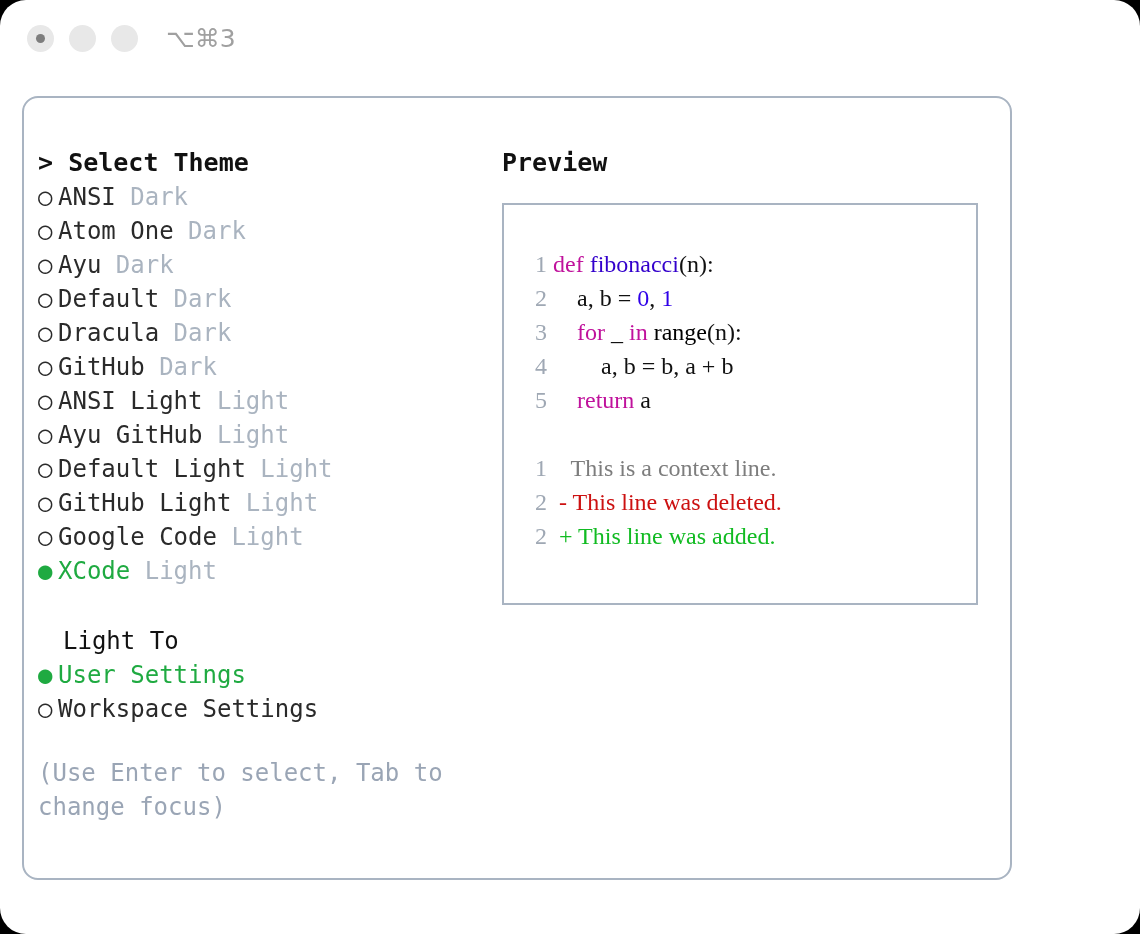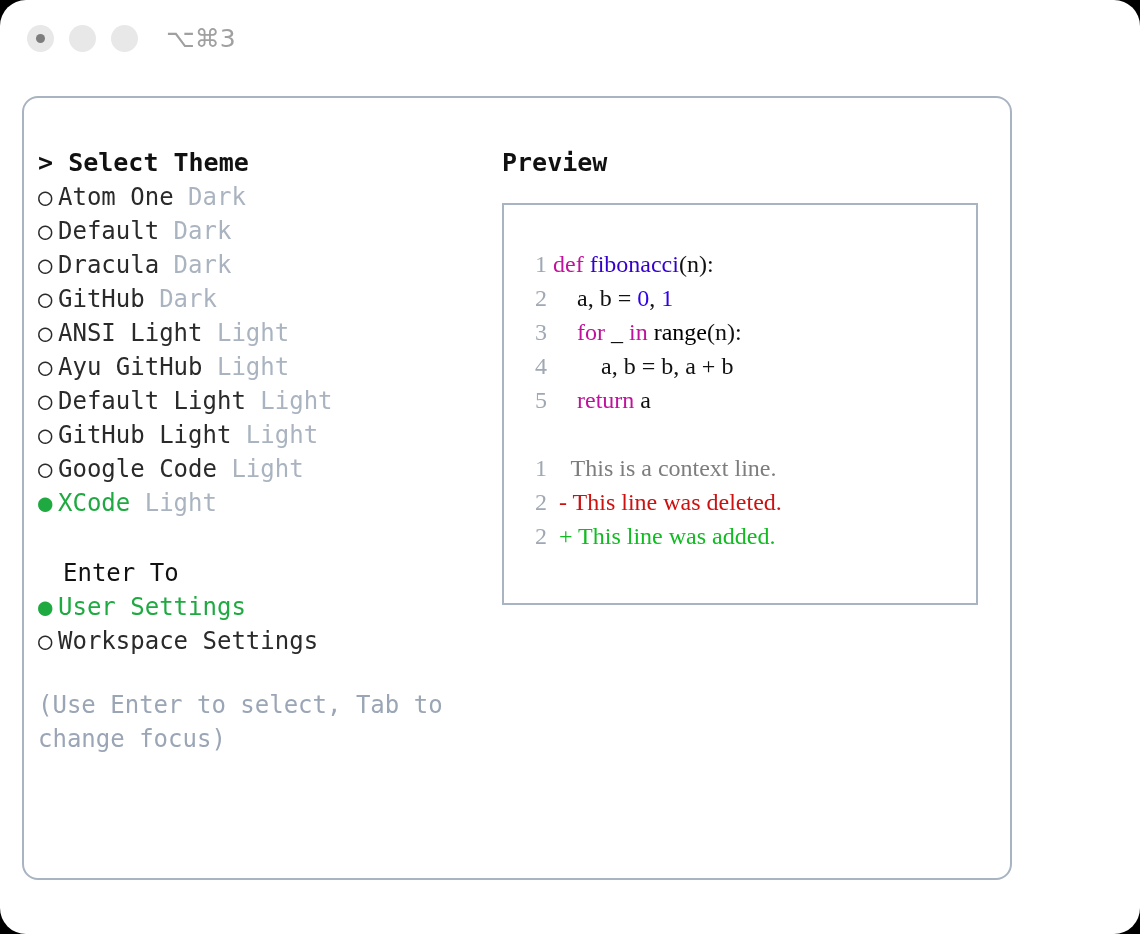--- a/index.html
+++ b/index.html
@@ -193,33 +193,35 @@
     <div class="shortcut">⌥⌘3</div>
   </div>
 
   <div class="panel">
 
     <div class="left-col">
 
       <div class="list-header"><span class="caret">&gt;</span> <span>Select Theme</span></div>
 
       <div id="theme-rows">
+          <div class="theme-row"><span class="bullet">○</span><span class="name">ANSI</span><span class="tag"> Dark</span></div>
           <div class="theme-row"><span class="bullet">○</span><span class="name">Atom One</span><span class="tag"> Dark</span></div>
+          <div class="theme-row"><span class="bullet">○</span><span class="name">Ayu</span><span class="tag"> Dark</span></div>
           <div class="theme-row"><span class="bullet">○</span><span class="name">Default</span><span class="tag"> Dark</span></div>
           <div class="theme-row"><span class="bullet">○</span><span class="name">Dracula</span><span class="tag"> Dark</span></div>
           <div class="theme-row"><span class="bullet">○</span><span class="name">GitHub</span><span class="tag"> Dark</span></div>
           <div class="theme-row"><span class="bullet">○</span><span class="name">ANSI Light</span><span class="tag"> Light</span></div>
           <div class="theme-row"><span class="bullet">○</span><span class="name">Ayu GitHub</span><span class="tag"> Light</span></div>
           <div class="theme-row"><span class="bullet">○</span><span class="name">Default Light</span><span class="tag"> Light</span></div>
           <div class="theme-row"><span class="bullet">○</span><span class="name">GitHub Light</span><span class="tag"> Light</span></div>
           <div class="theme-row"><span class="bullet">○</span><span class="name">Google Code</span><span class="tag"> Light</span></div>
           <div class="theme-row selected"><span class="bullet">●</span><span class="name">XCode</span><span class="tag"> Light</span></div>
         </div>
 
-      <div class="apply-header">Enter To</div>
+      <div class="apply-header">Light To</div>
       <div id="apply-rows">
           <div class="theme-row selected"><span class="bullet">●</span><span class="name">User Settings</span></div>
           <div class="theme-row"><span class="bullet">○</span><span class="name">Workspace Settings</span></div>
         </div>
 
       <div class="hint">(Use Enter to select, Tab to change focus)</div>
     </div>
 
     <div class="right-col">
       <div class="preview-title">Preview</div>

